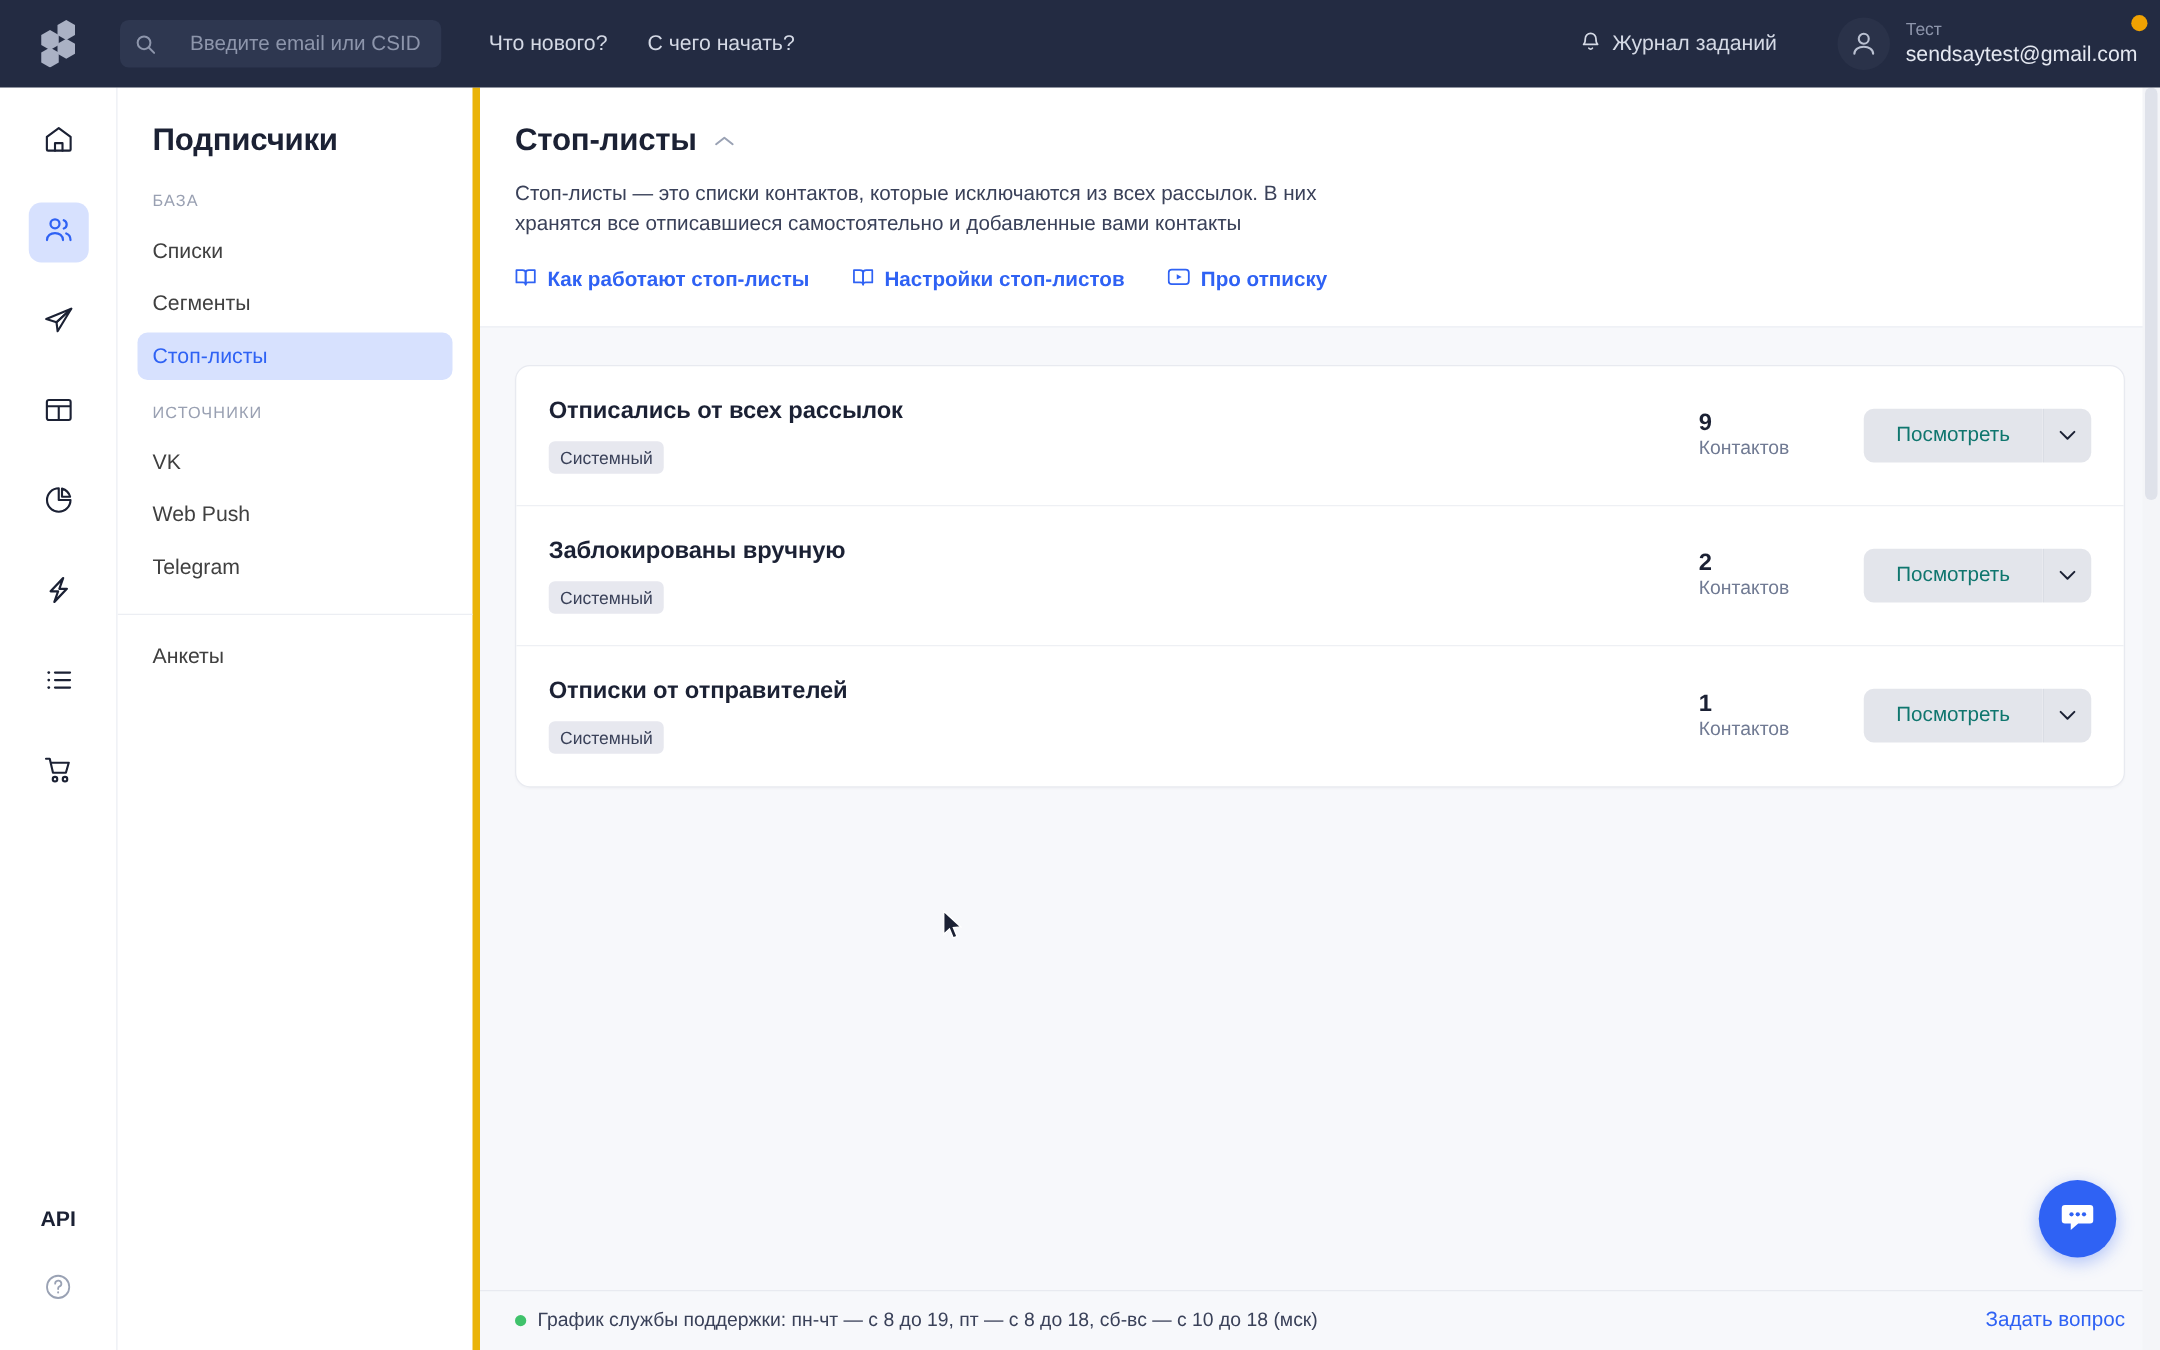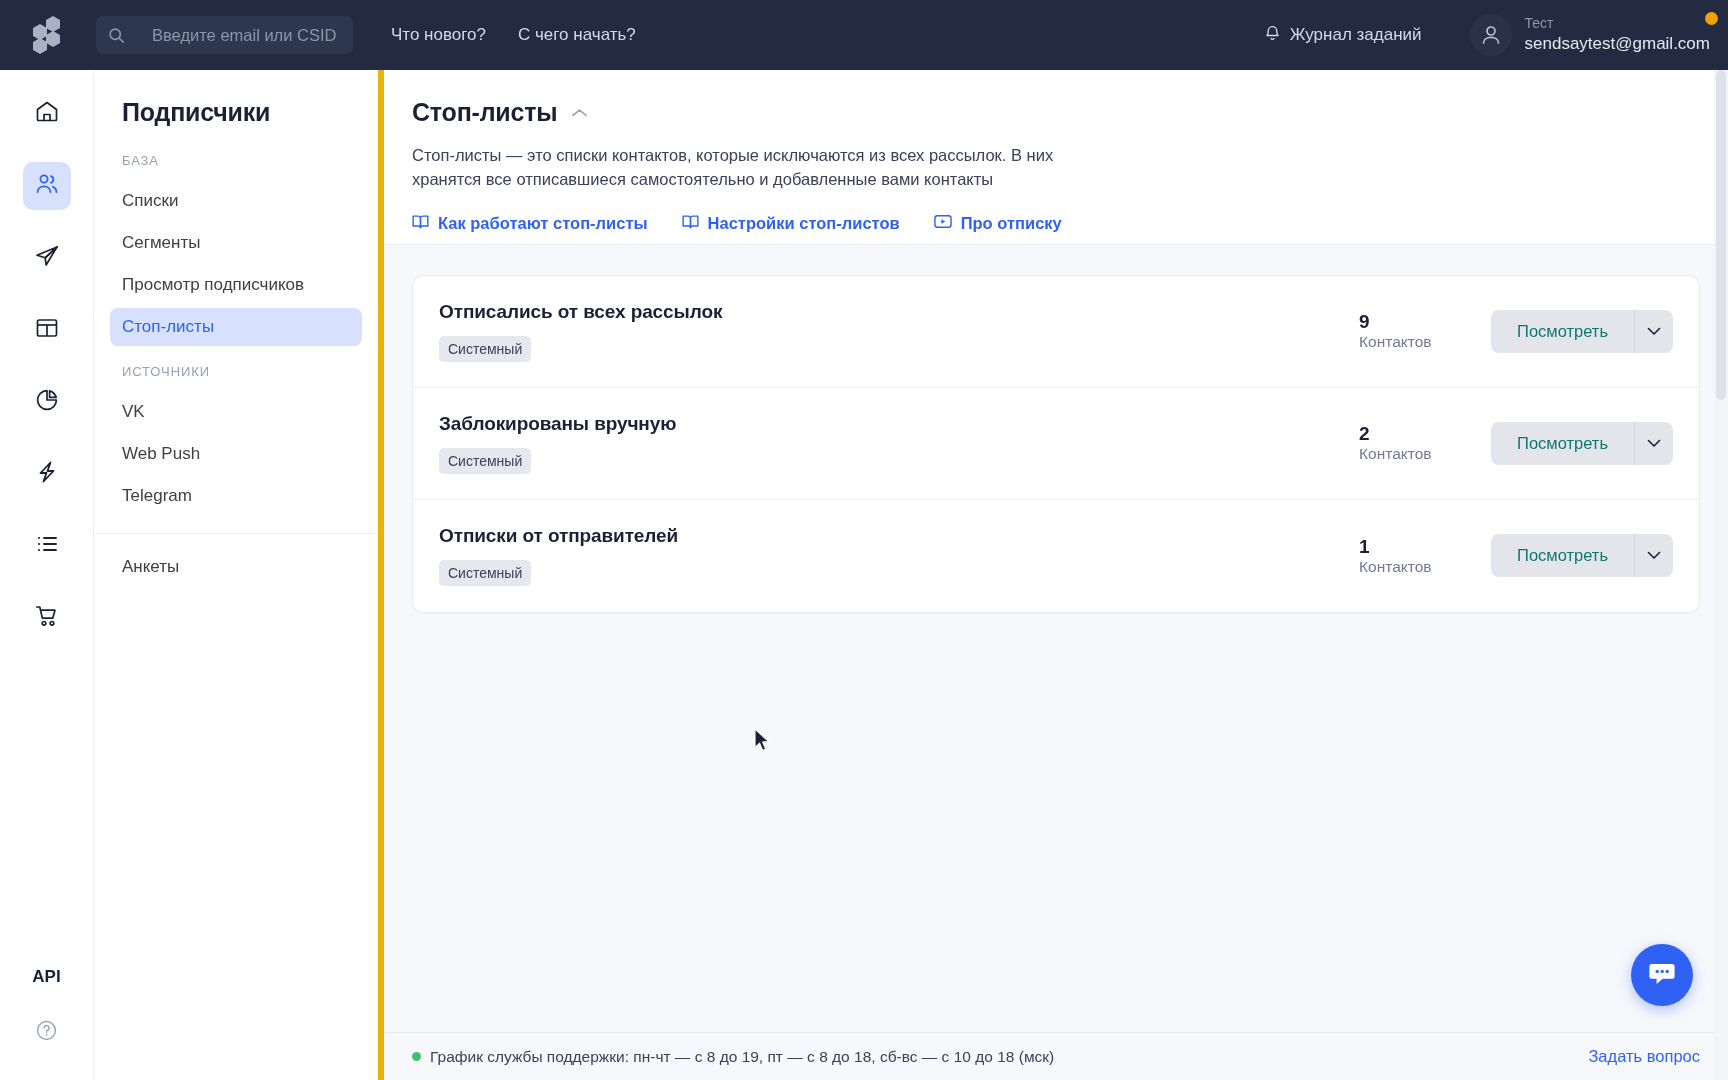--- a/index.html
+++ b/index.html
@@ -147,21 +147,21 @@
   }
   .page-head { padding: 28px 28px 0 28px; }
   .page-title-row { display: flex; align-items: center; gap: 14px; }
   .page-title { font-size: 25px; font-weight: 700; color: #1b2134; letter-spacing: -0.2px; }
   .collapse-caret { cursor: pointer; color: #9aa2b4; display:flex; }
   .page-desc {
     margin-top: 16px;
     font-size: 16.5px; line-height: 1.48; color: #3a4159;
     max-width: 710px;
   }
-  .help-links { display: flex; gap: 34px; margin-top: 22px; margin-bottom: 10px; }
+  .help-links { display: flex; gap: 34px; margin-top: 22px; margin-bottom: 26px; }
   .help-link {
     display: flex; align-items: center; gap: 9px;
     color: #2f62f4; font-size: 16.5px; font-weight: 700;
     cursor: pointer; text-decoration: none;
   }
 
   .main-body {
     background: #f7f8fb;
     border-top: 1px solid #eceef3;
     height: calc(100% - 188px);
@@ -398,21 +398,20 @@
     </div>
   </div>
 </div>
 
 <div class="subnav">
   <h1>Подписчики</h1>
 
   <div class="subnav-group">БАЗА</div>
   <a class="subnav-item">Списки</a>
   <a class="subnav-item">Сегменты</a>
-  <a class="subnav-item">Просмотр подписчиков</a>
   <a class="subnav-item active">Стоп-листы</a>
 
   <div class="subnav-group">ИСТОЧНИКИ</div>
   <a class="subnav-item">VK</a>
   <a class="subnav-item">Web Push</a>
   <a class="subnav-item">Telegram</a>
 
   <div class="subnav-sep"></div>
   <a class="subnav-item">Анкеты</a>
 </div>

